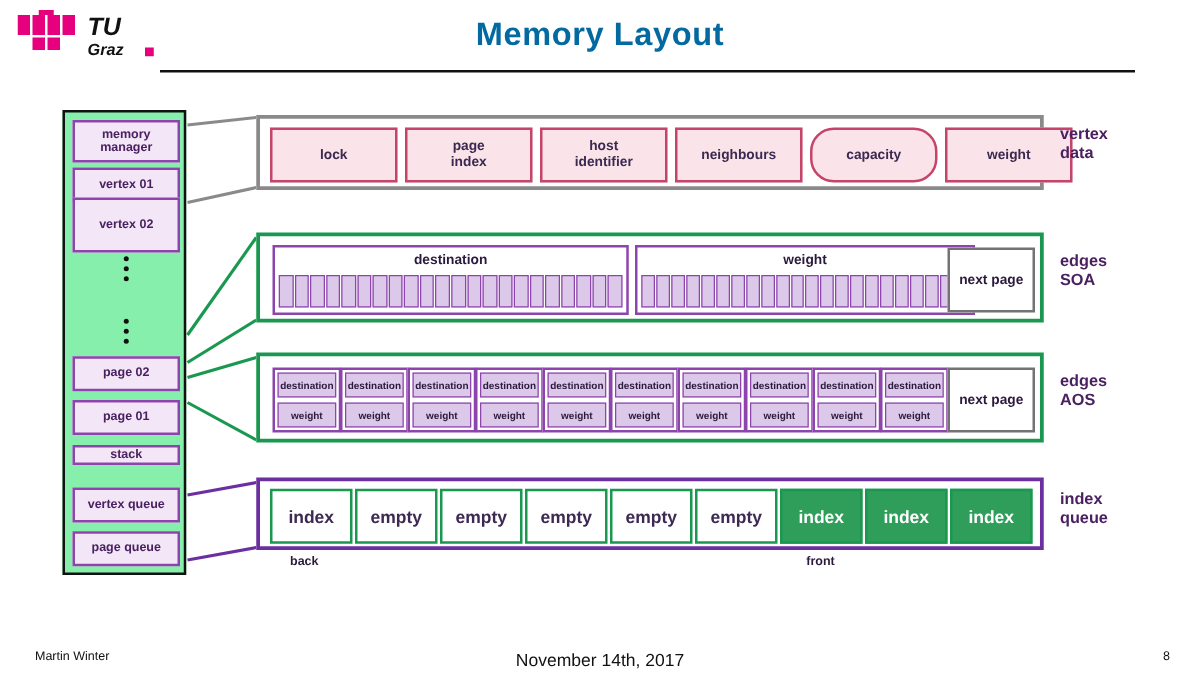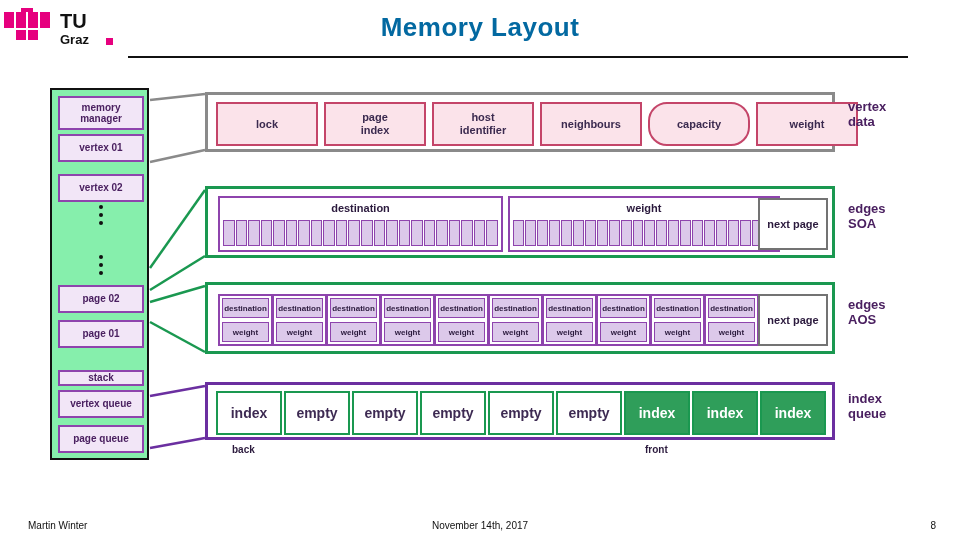--- a/index.html
+++ b/index.html
@@ -4,33 +4,33 @@
 <style>
   html, body { margin:0; padding:0; }
   body {
     width:960px; height:540px; overflow:hidden;
     background:#ffffff;
     font-family:"Liberation Sans", sans-serif;
     position:relative;
   }
   
   #logo {
-    position:absolute; left:4px; top:8px; width:120px; height:48px;
+    position:absolute; left:14px; top:8px; width:120px; height:48px;font-style:italic;
   }
   #title {
     position:absolute; left:0; top:12px; width:960px; text-align:center;
     font-size:26px; font-weight:bold; color:#0369a1; letter-spacing:0.5px;
   }
   #rule {
     position:absolute; left:128px; top:56px; width:780px; height:0;
     border-top:2px solid #111111;
   }
   
   #footer-author { position:absolute; left:28px; top:520px; font-size:10px; color:#111; }
-  #footer-date   { position:absolute; left:0; top:520px; width:960px; text-align:center; font-size:10px; color:#111; }
+  #footer-date   { position:absolute; left:0; top:520px; width:960px; text-align:center; font-size:14px; color:#111; }
   #footer-page   { position:absolute; right:24px; top:520px; font-size:10px; color:#111; }
 
   
   #leftcol {
     position:absolute; left:50px; top:88px; width:99px; height:372px;
     border:2px solid #111111; background:#86efac;
     box-sizing:border-box;
   }
   .lbox {
     position:absolute; left:6px; width:86px;
@@ -157,21 +157,21 @@
   <path d="M150 448 L205 438" stroke="#6b2fa0" stroke-width="2.5" fill="none"></path>
 </svg>
 
 <div id="leftcol">
   <div class="lbox" style="top:6px;height:34px;">
       <span>memory<br>manager</span>
     </div>
   <div class="lbox" style="top:44px;height:28px;">
       <span>vertex 01</span>
     </div>
-  <div class="lbox" style="top:84px;height:28px;">
+  <div class="lbox" style="top:68px;height:44px;">
       <span>vertex 02</span>
     </div>
 
   <div class="dots" style="top:110px;">
     <div class="dotcol">
         <span></span>
         <span></span>
         <span></span>
       </div>
   </div>
@@ -182,21 +182,21 @@
         <span></span>
       </div>
   </div>
 
   <div class="lbox" style="top:195px;height:28px;">
       <span>page 02</span>
     </div>
   <div class="lbox" style="top:230px;height:28px;">
       <span>page 01</span>
     </div>
-  <div class="lbox" style="top:280px;height:16px;align-items:center;">
+  <div class="lbox" style="top:266px;height:16px;align-items:center;">
       <span>stack</span>
     </div>
   <div class="lbox" style="top:300px;height:28px;">
       <span>vertex queue</span>
     </div>
   <div class="lbox" style="top:335px;height:28px;">
       <span>page queue</span>
     </div>
 </div>
 

